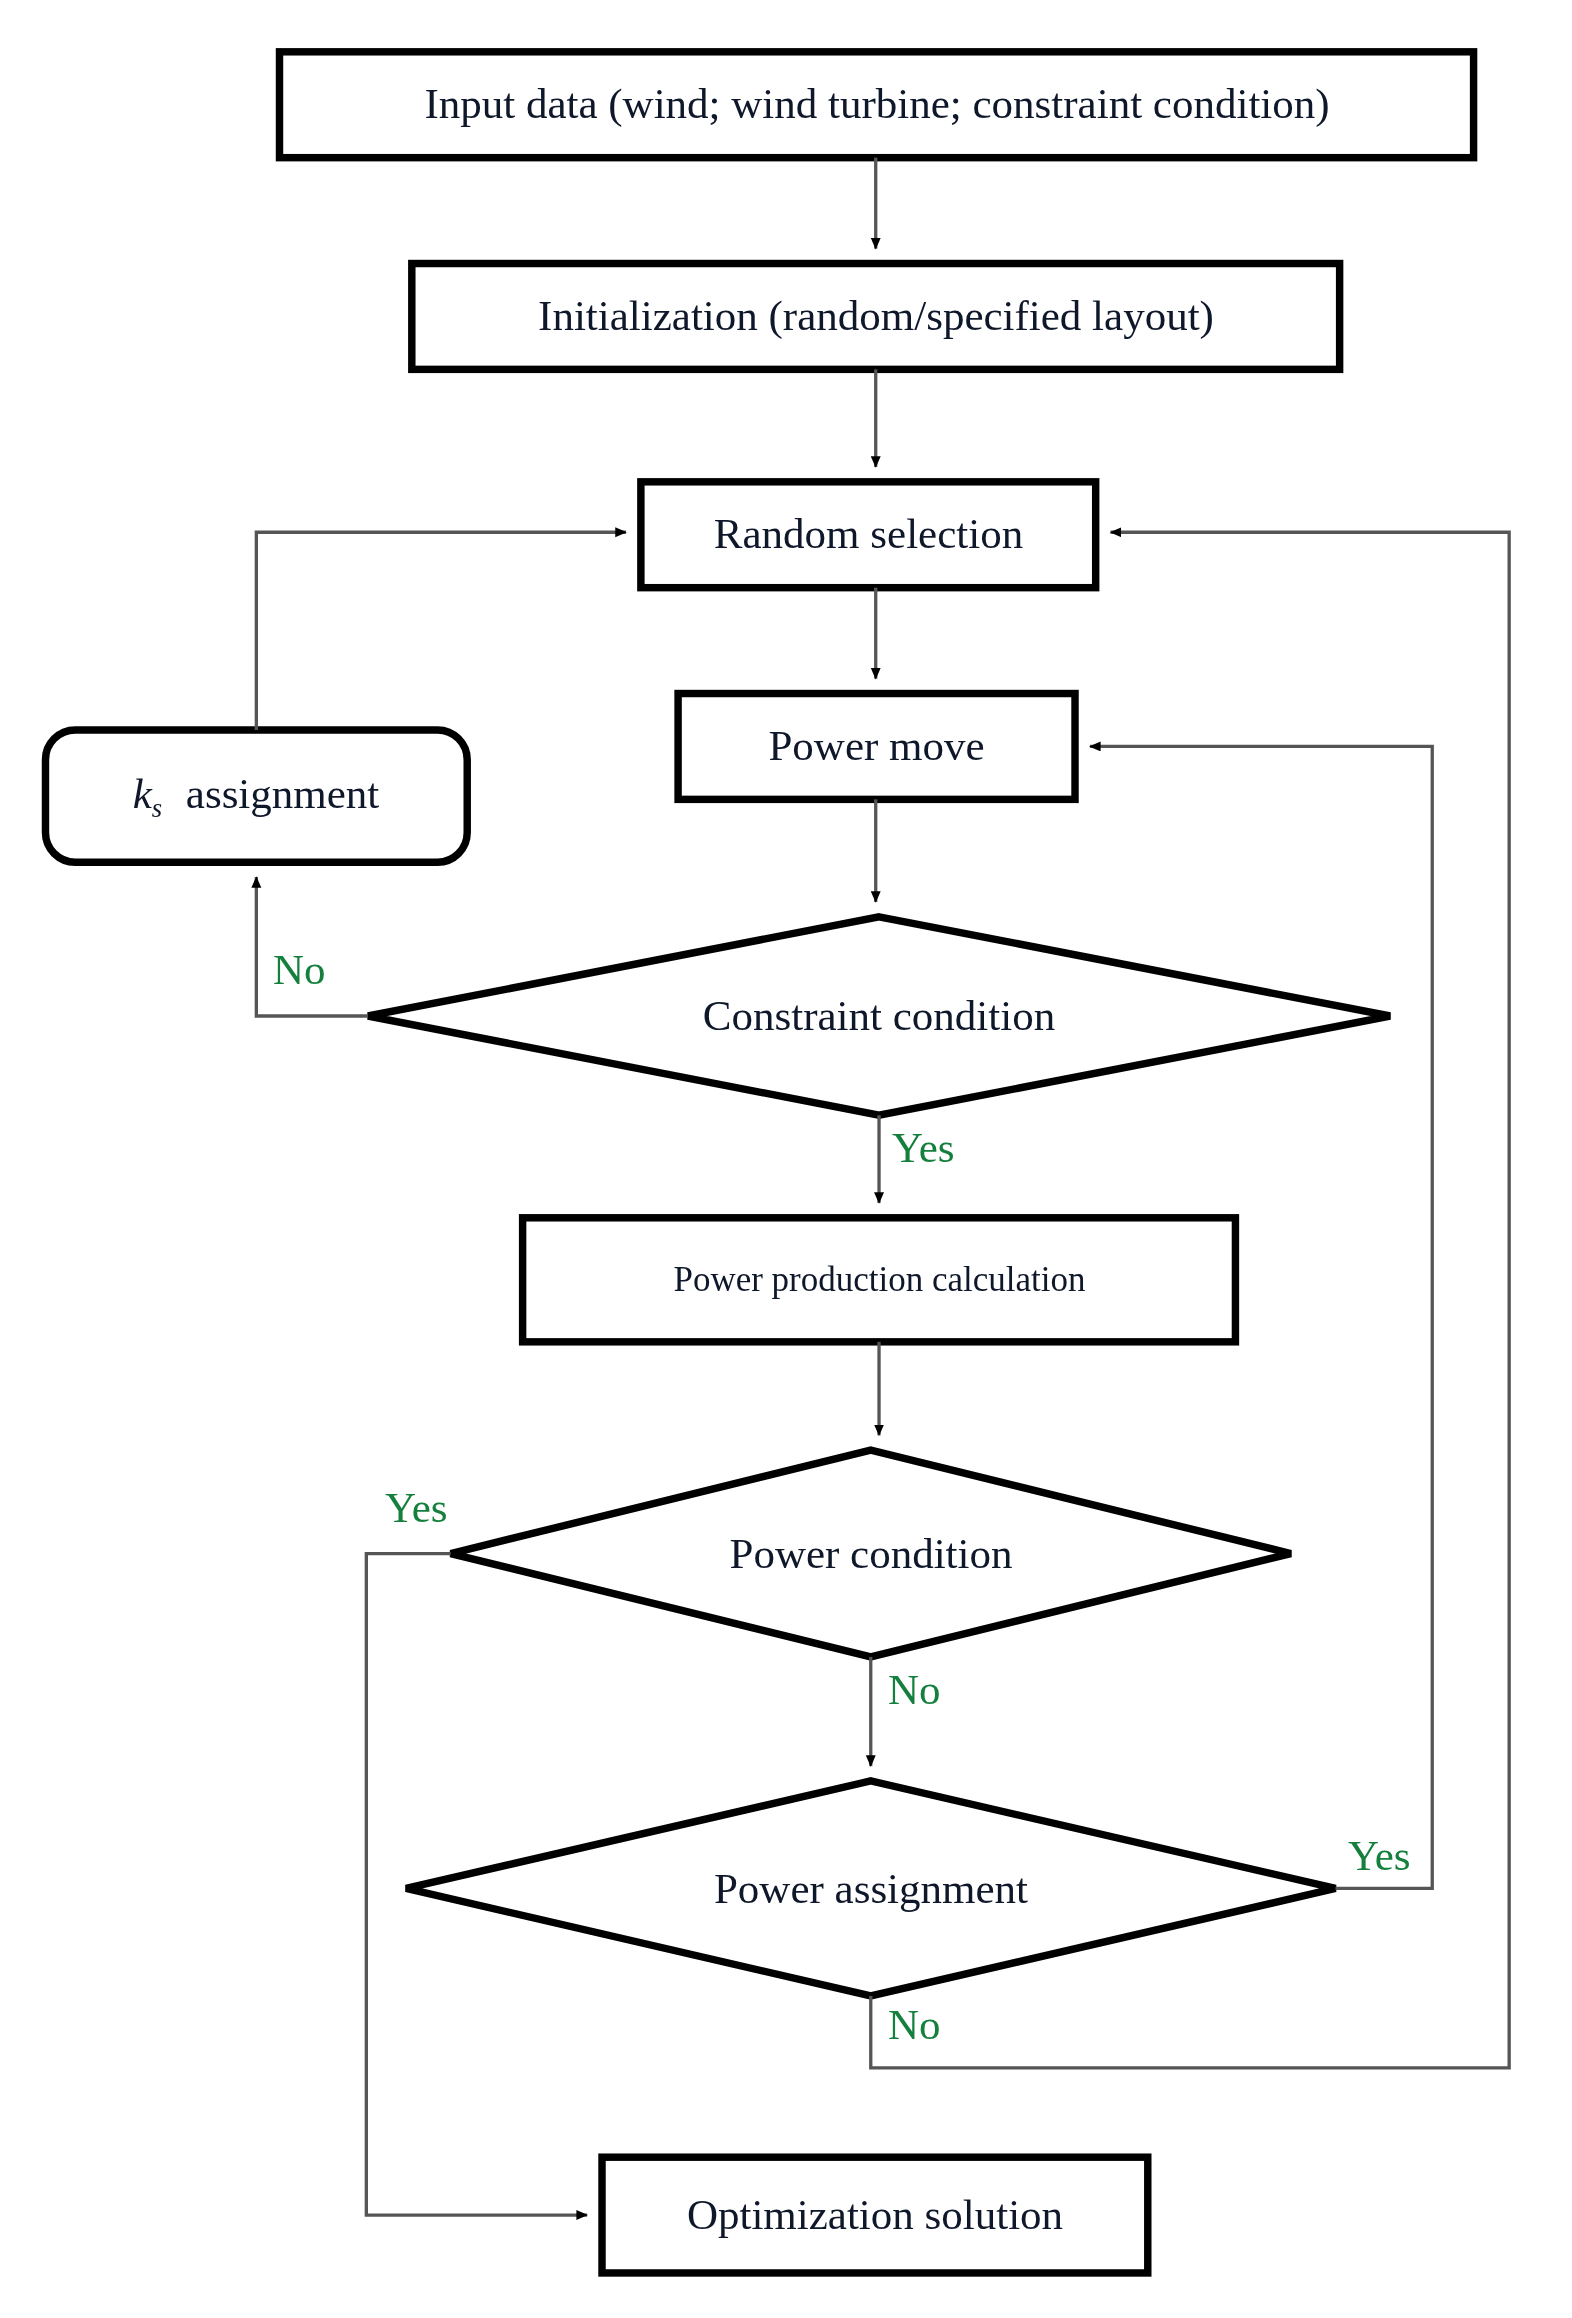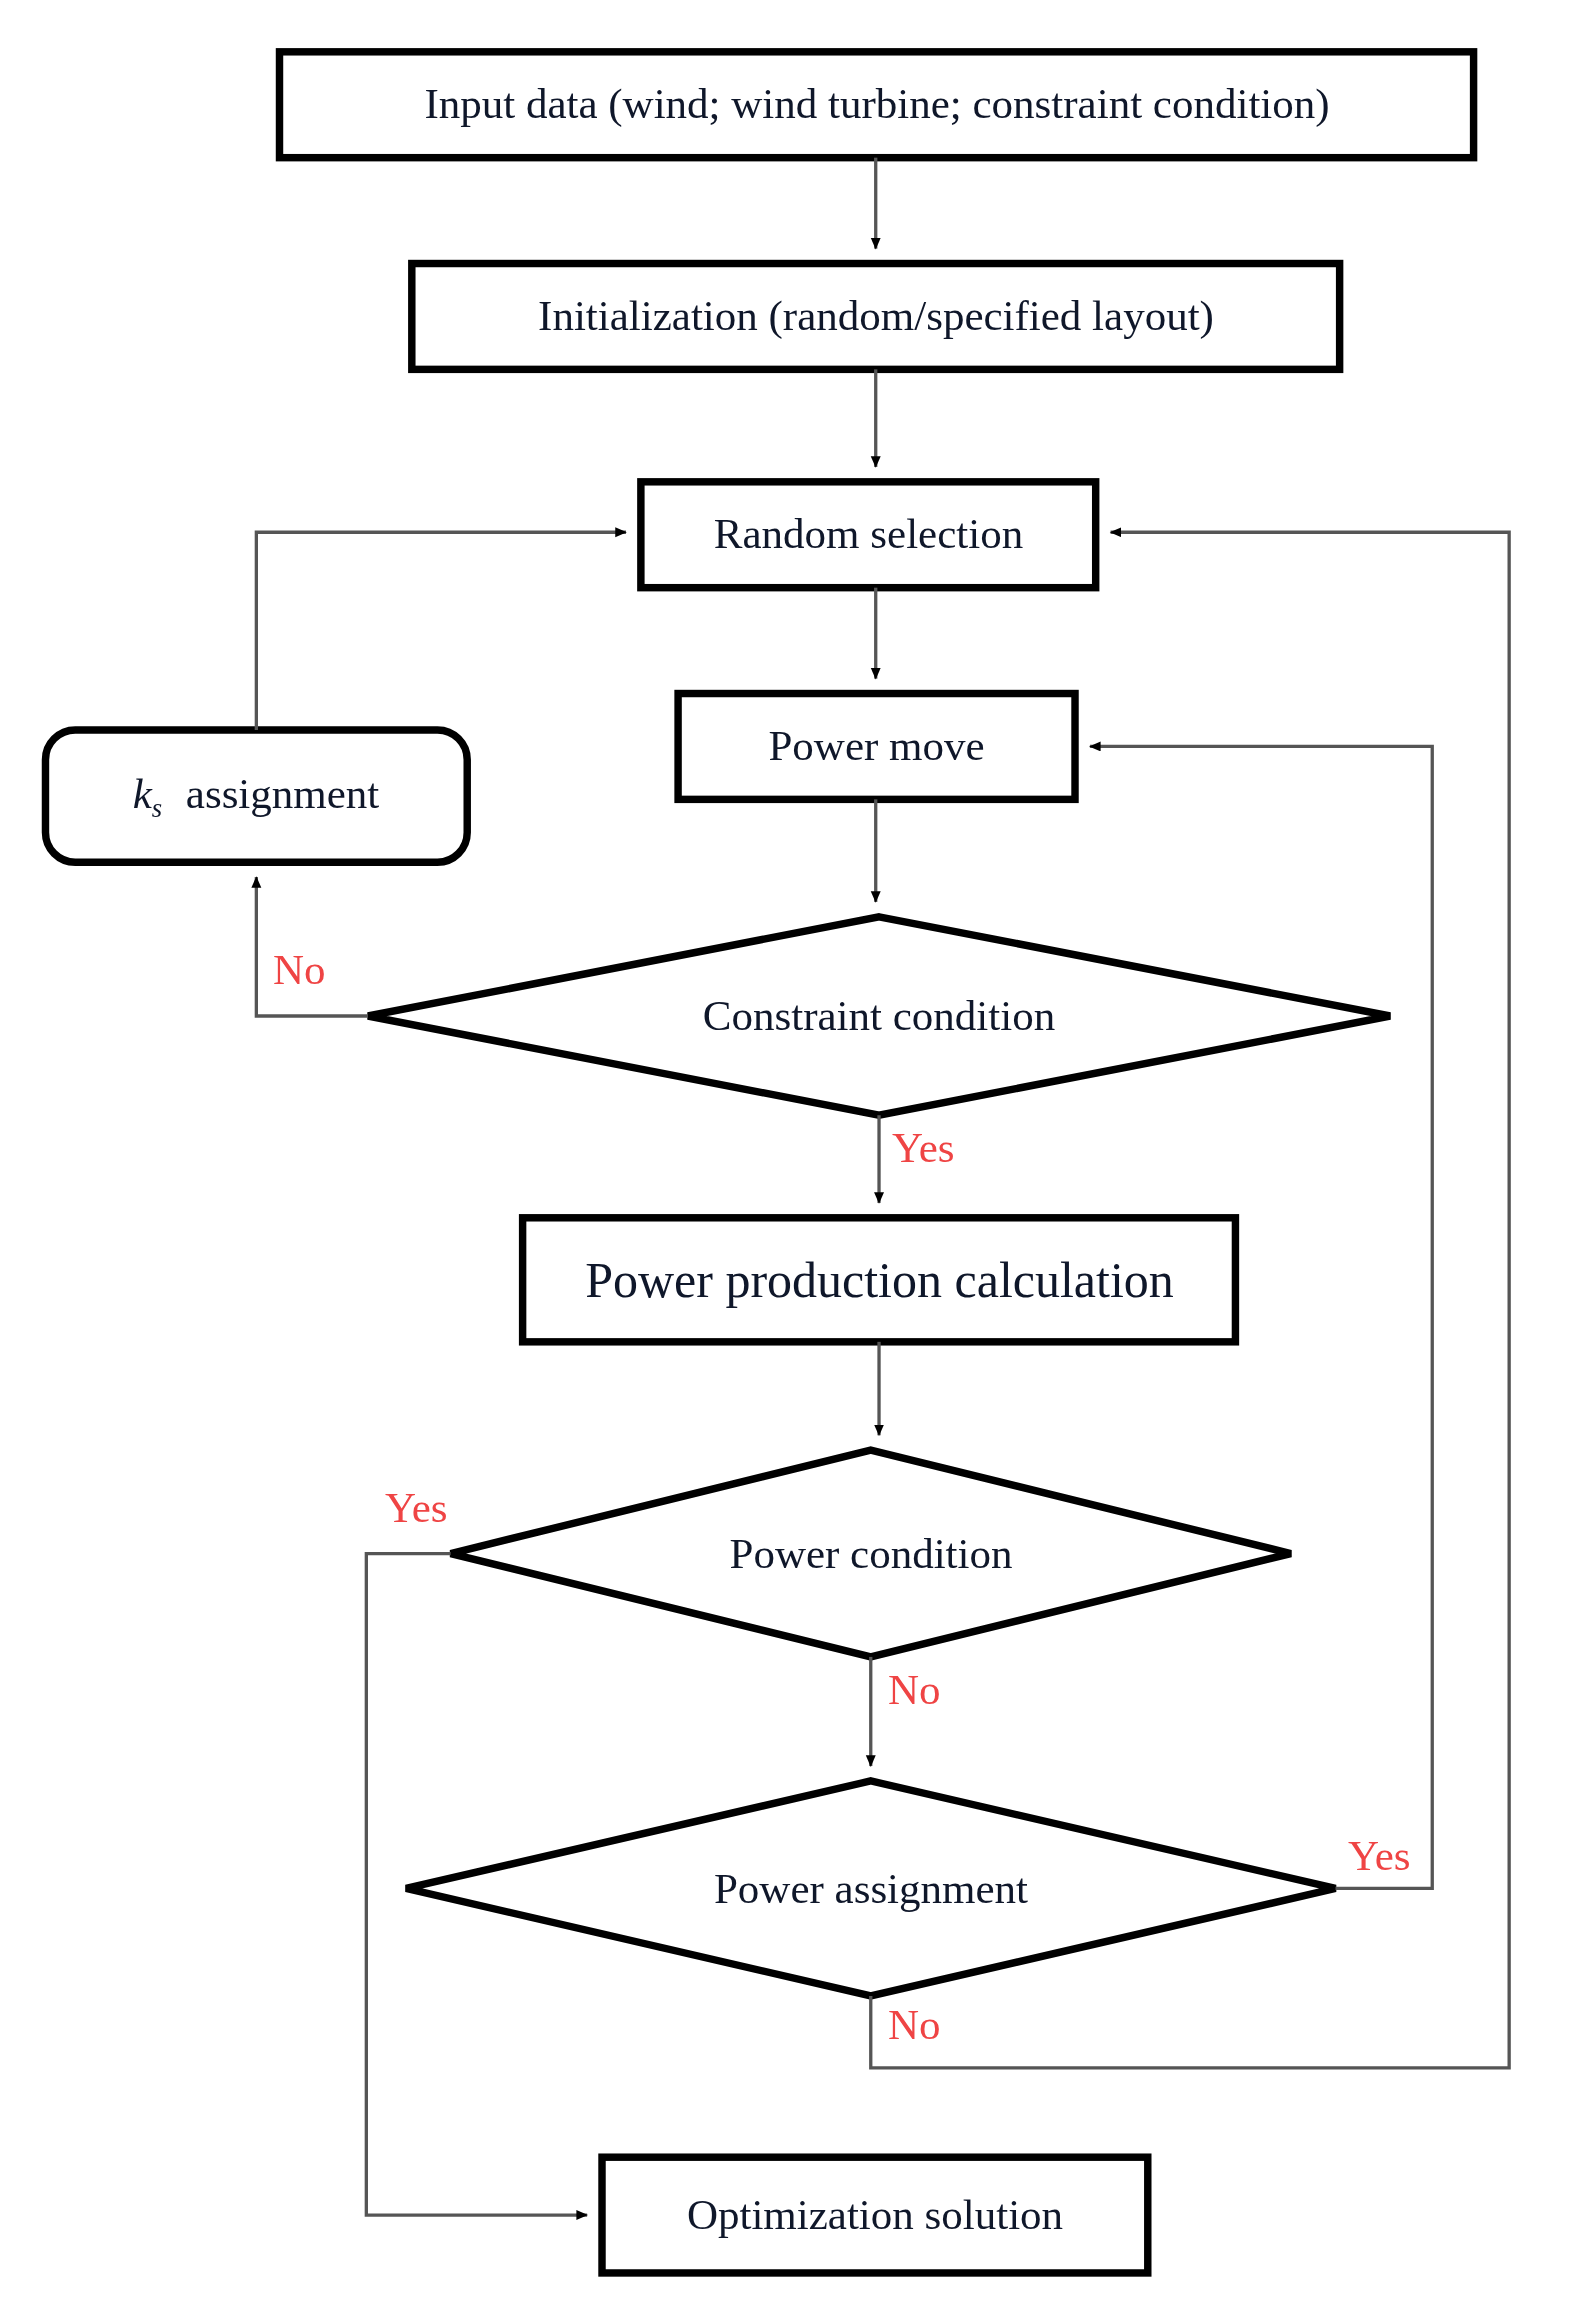--- a/index.html
+++ b/index.html
@@ -31,21 +31,21 @@
     align-items: center;
     justify-content: center;
     text-align: center;
     color: #0f172a;
     line-height: 1.1;
     white-space: nowrap;
     pointer-events: none;
   }
   .edge-label {
     position: absolute;
-    color: #ef4444;
+    color: #15803d;
     white-space: nowrap;
     pointer-events: none;
   }
   .ital { font-style: italic; }
   .sub  { font-style: italic; font-size: 0.62em; vertical-align: -0.32em; }
   .gap  { display: inline-block; width: 0.55em; }
 </style>
 </head>
 <body>
 
@@ -125,21 +125,21 @@
   </div>
 
   <div class="node-label" style="left:678px; top:693px; width:397px; height:106px; font-size:43px;">
     <span>Power move</span>
   </div>
 
   <div class="node-label" style="left:368px; top:966px; width:1022px; height:99px; font-size:43px;text-align:right;">
     <span>Constraint condition</span>
   </div>
 
-  <div class="node-label" style="left:523px; top:1218px; width:713px; height:124px; font-size:50px;">
+  <div class="node-label" style="left:523px; top:1218px; width:713px; height:124px; font-size:35px;">
     <span>Power production calculation</span>
   </div>
 
   <div class="node-label" style="left:451px; top:1504px; width:840px; height:99px; font-size:43px;">
     <span>Power condition</span>
   </div>
 
   <div class="node-label" style="left:406px; top:1839px; width:930px; height:99px; font-size:43px;">
     <span>Power assignment</span>
   </div>

